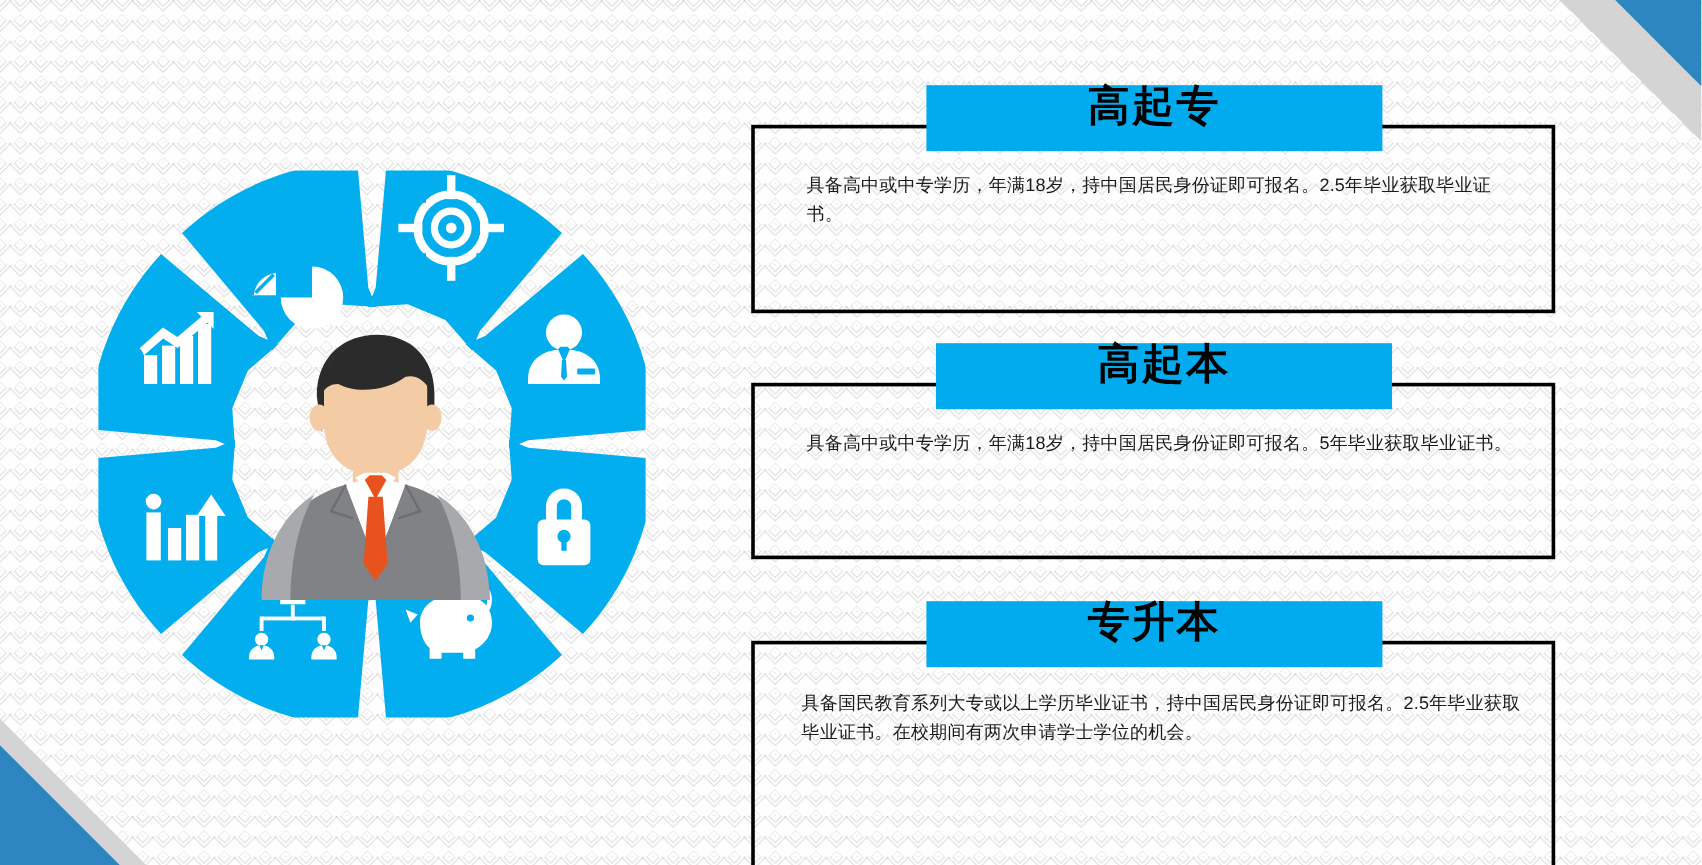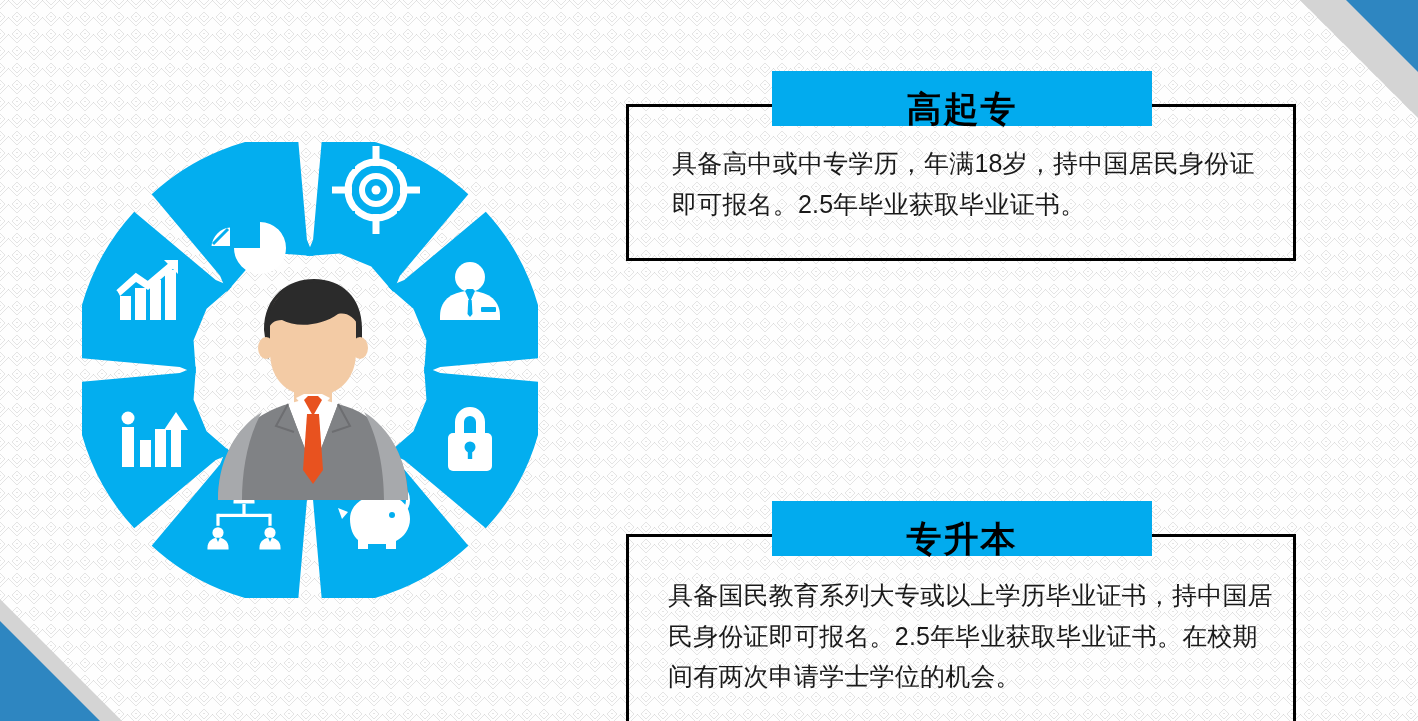--- a/index.html
+++ b/index.html
@@ -98,39 +98,39 @@
     background: transparent;
   }
   .card-header {
     position: absolute;
     top: 0;
     left: 152px;
     width: 380px;
     height: 55px;
     background: #02ABEE;
     display: flex;
-    align-items: flex-end;
+    align-items: flex-start;
     justify-content: center;
     z-index: 3;
   }
   #card-1 .card-header { left: 160px; }
   .card-header-text {
     font-size: 35px;
     font-weight: bold;
     color: #000000;
     letter-spacing: 2px;
     line-height: 1;
   }
   .card-body {
     position: absolute;
     z-index: 2;
     left: 52px;
     right: 40px;
     top: 72px;
-    font-size: 25px;
+    font-size: 15px;
     line-height: 1.62;
     color: #1a1a1a;
     text-align: left;
     letter-spacing: 0.2px;
   }
   #card-2 .card-body { left: 48px; right: 30px; top: 74px; }
 </style>
 </head>
 <body>
 
@@ -321,20 +321,27 @@
   <div id="cards">
 
     <div class="card" id="card-0">
       <div class="card-box"></div>
       <div class="card-header">
         <span class="card-header-text">高起专</span>
       </div>
       <div class="card-body">具备高中或中专学历，年满18岁，持中国居民身份证即可报名。2.5年毕业获取毕业证书。</div>
     </div>
 
+    <div class="card" id="card-1">
+      <div class="card-box"></div>
+      <div class="card-header">
+        <span class="card-header-text">高起本</span>
+      </div>
+      <div class="card-body">具备高中或中专学历，年满18岁，持中国居民身份证即可报名。5年毕业获取毕业证书。</div>
+    </div>
 
     <div class="card" id="card-2">
       <div class="card-box"></div>
       <div class="card-header">
         <span class="card-header-text">专升本</span>
       </div>
       <div class="card-body">具备国民教育系列大专或以上学历毕业证书，持中国居民身份证即可报名。2.5年毕业获取毕业证书。在校期间有两次申请学士学位的机会。</div>
     </div>
 
   </div>

